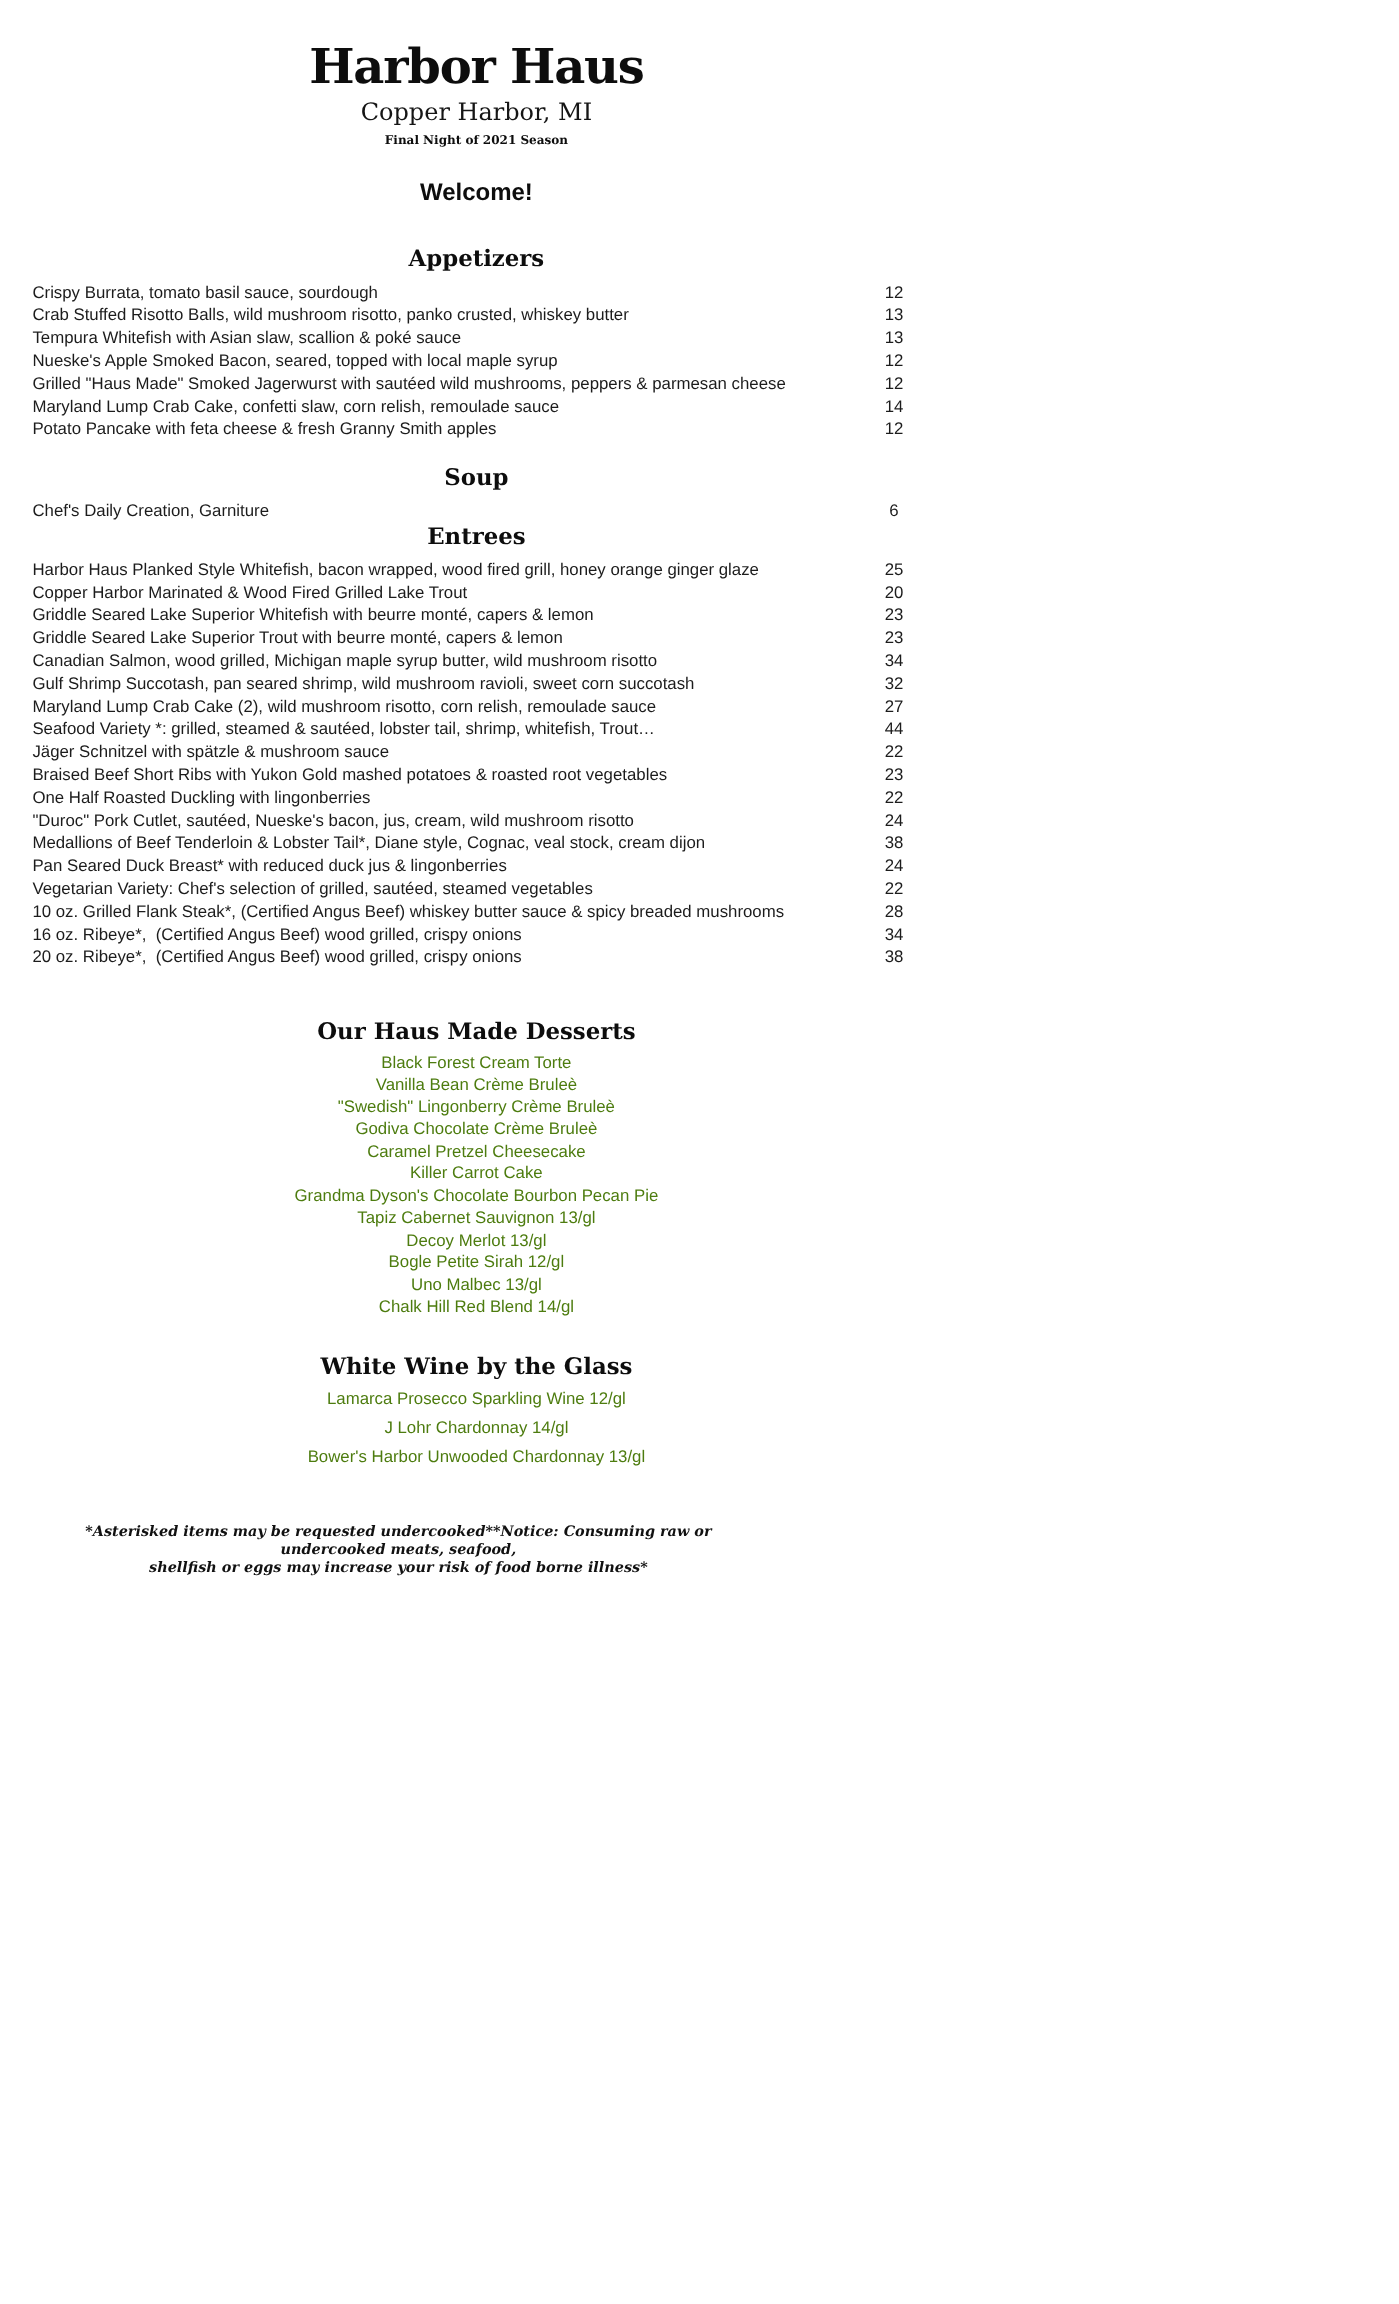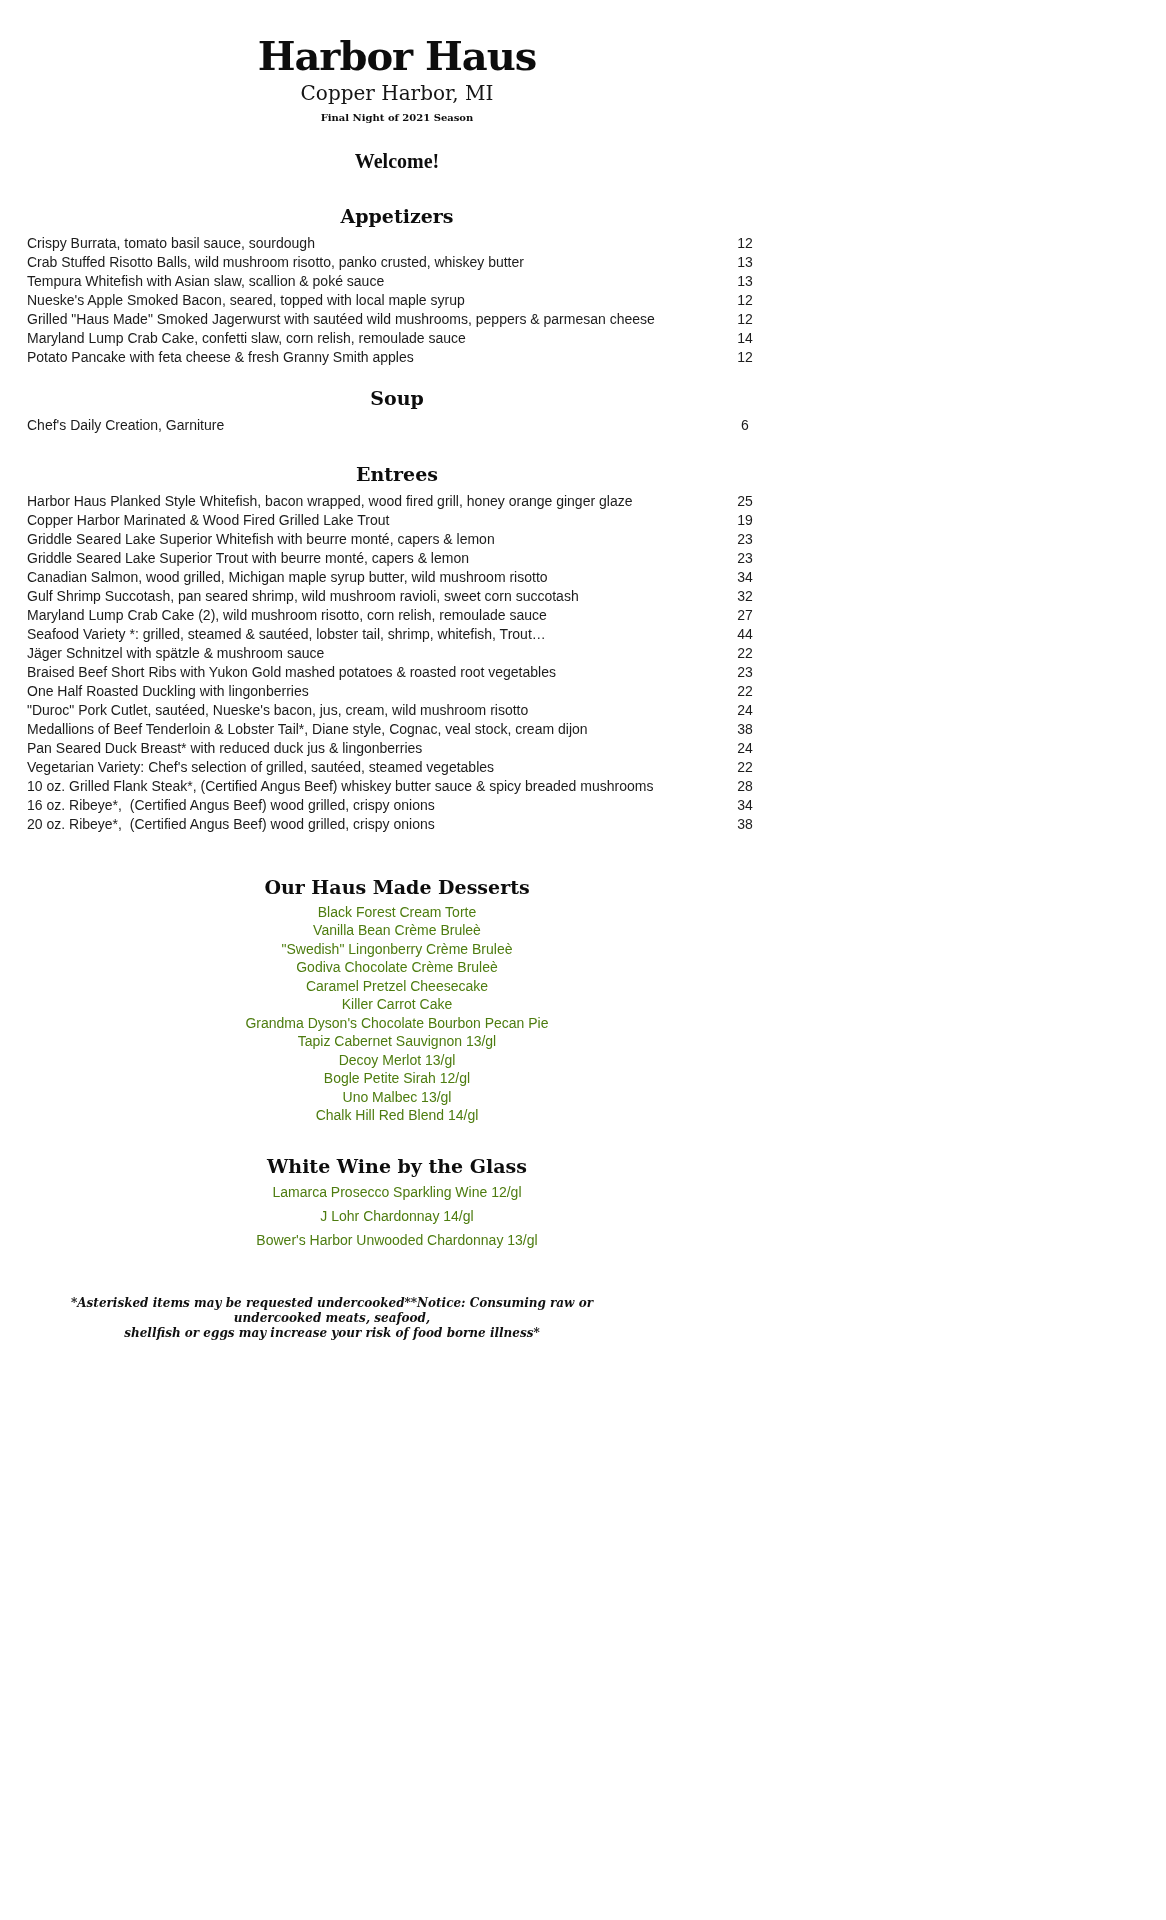--- a/index.html
+++ b/index.html
@@ -36,37 +36,37 @@
     color: #151515;
   }
   .tagline {
     font-family: "DejaVu Serif", serif;
     font-weight: 700;
     font-size: 10px;
     margin-top: 7px;
     color: #0d0d0d;
   }
   .welcome {
-    font-family: Liberation Serif, serif;
+    font-family: Liberation Sans, sans-serif;
     font-weight: 700;
     font-size: 20px;
     margin-top: 27px;
     color: #0d0d0d;
   }
   .section-title {
     font-family: "DejaVu Serif", serif;
     font-weight: 700;
     font-size: 19px;
     text-align: center;
     margin: 24px 0 7px 0;
     color: #0d0d0d;
   }
   #priced-sections section.sec-appetizers .section-title { margin-top: 32px; }
   #priced-sections section.sec-soup .section-title { margin-top: 20px; }
-  #priced-sections section.sec-entrees .section-title { margin-top: 28px; }
+  #priced-sections section.sec-entrees .section-title { margin-top: 1px; }
   #centered-sections section.sec-desserts .section-title { margin-top: 42px; margin-bottom: 5px; }
   #centered-sections section.sec-red-wine .section-title { margin-top: 26px; margin-bottom: 5px; }
   #centered-sections section.sec-white-wine .section-title { margin-top: 30px; margin-bottom: 3px; }
   .item-row {
     display: flex;
     align-items: baseline;
     font-size: 14px;
     line-height: 19px;
   }
   .item-name {
@@ -154,21 +154,21 @@
             </div>
           </section>
           <section class="sec-entrees">
             <h2 class="section-title">Entrees</h2>
             <div class="item-row">
               <span class="item-name">Harbor Haus Planked Style Whitefish, bacon wrapped, wood fired grill, honey orange ginger glaze</span>
               <span class="item-price">25</span>
             </div>
             <div class="item-row">
               <span class="item-name">Copper Harbor Marinated &amp; Wood Fired Grilled Lake Trout</span>
-              <span class="item-price">19</span>
+              <span class="item-price">20</span>
             </div>
             <div class="item-row">
               <span class="item-name">Griddle Seared Lake Superior Whitefish with beurre monté, capers &amp; lemon</span>
               <span class="item-price">23</span>
             </div>
             <div class="item-row">
               <span class="item-name">Griddle Seared Lake Superior Trout with beurre monté, capers &amp; lemon</span>
               <span class="item-price">23</span>
             </div>
             <div class="item-row">

